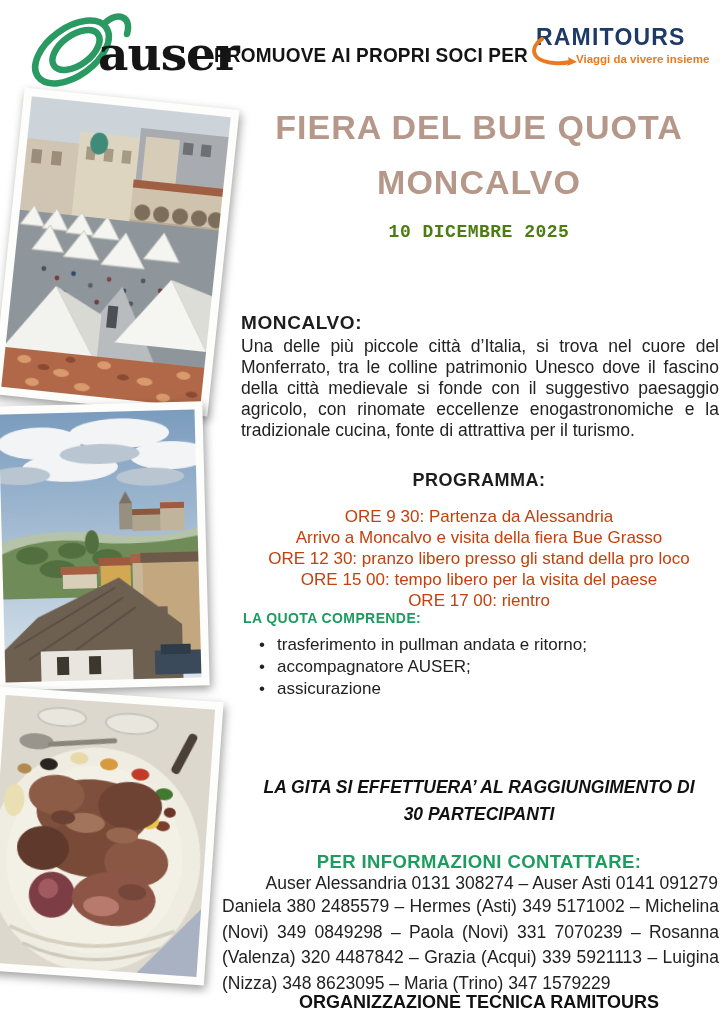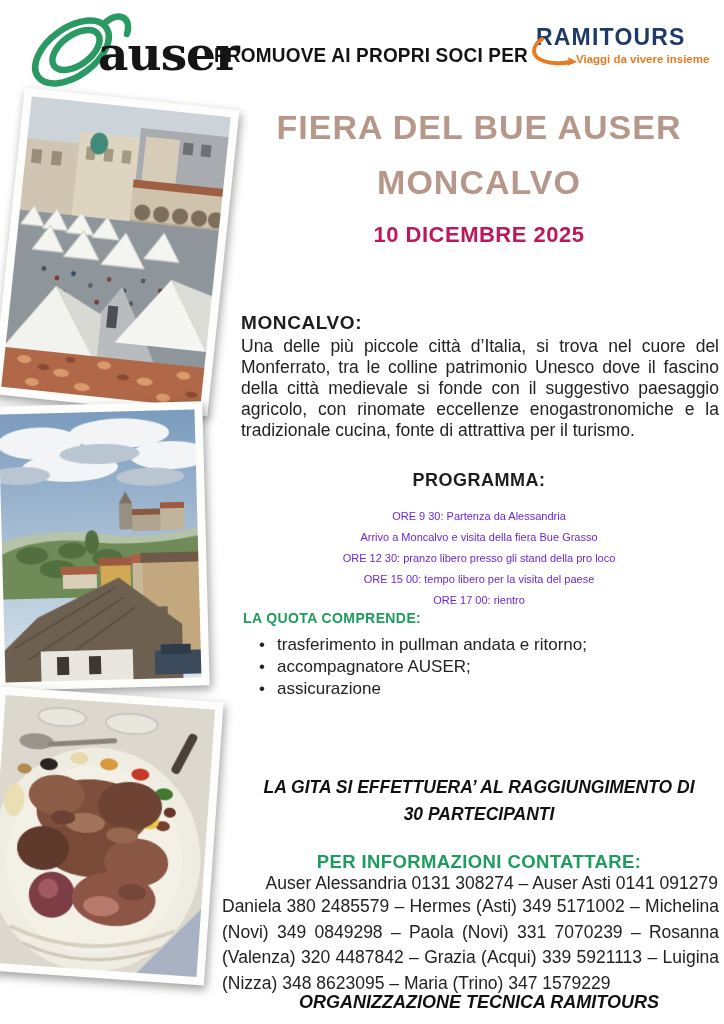--- a/index.html
+++ b/index.html
@@ -38,29 +38,29 @@
     box-shadow:2px 4px 10px rgba(0,0,0,0.38);
   }
   .photo svg { display:block; filter:blur(0.6px); }
   .photo1 { left:8px;  top:98px;  transform:rotate(6deg); }
   .photo2 { left:-6px; top:404px; transform:rotate(-1.5deg); }
   .photo3 { left:-12px;top:694px; transform:rotate(4deg); }
   
   .title-block { position:absolute; left:240px; top:108px; width:478px; text-align:center; }
   .title-line { font-weight:bold; font-size:34px; letter-spacing:1px; color:#b6988a; }
   .title-line2 { margin-top:16px; }
-  .title-date { margin-top:20px; font-weight:bold; font-size:22px; letter-spacing:0.5px; color:#be185d; }
+  .title-date { margin-top:20px; font-weight:bold; font-size:18px; letter-spacing:0.5px; color:#4d7c0f;font-family:Liberation Mono, monospace; }
   
   .about { position:absolute; left:241px; top:312px; width:478px; }
   .about-h { font-weight:bold; font-size:19px; letter-spacing:0.6px; margin-bottom:2px; }
   .about-p { font-size:17.5px; line-height:21px; text-align:justify; color:#222; }
   .program { position:absolute; left:240px; top:470px; width:478px; text-align:center; }
   .program-h { font-weight:bold; font-size:18px; letter-spacing:0.5px; }
   .program-list { list-style:none; margin-top:15px; }
-  .program-list li { font-size:11px; line-height:21px; color:#6d28d9; }
+  .program-list li { font-size:17px; line-height:21px; color:#c2410c; }
   .quota { position:absolute; left:243px; width:478px; }
   .quota-inc { top:610px; } .quota-exc { top:700px; }
   .quota-h { font-weight:bold; font-size:14px; letter-spacing:0.4px; color:#1e9b5e; }
   .quota-list { list-style:none; margin-top:8px; }
   .quota-list li { position:relative; font-size:17px; line-height:22px; padding-left:34px; color:#222; }
   .quota-list li::before { content:"•"; position:absolute; left:16px; font-size:17px; }
   .gita {
     position:absolute; left:260px; top:774px; width:438px; text-align:center;
     font-weight:bold; font-style:italic; font-size:17.5px; line-height:27px; color:#111;
   }
@@ -71,21 +71,21 @@
   .contacts-offices {
     position:absolute; left:240px; top:873px; width:478px; text-align:right;
     font-size:17.5px; color:#222;
   }
   .contacts-body {
     position:absolute; left:222px; top:894px; width:497px;
     font-size:17.5px; line-height:25.5px; text-align:justify; color:#222;
   }
   .footer-line {
     position:absolute; left:240px; top:992px; width:478px; text-align:center;
-    font-weight:bold; font-style:italic; font-size:18px; color:#111;
+    font-weight:bold; font-size:18px; color:#111;
   }
 </style>
 </head>
 <body>
 
 <div class="page">
 
   <div class="auser-logo">
     <svg width="195" height="80" viewBox="0 0 195 80">
       <g fill="none" stroke="#2a9a62" stroke-width="6.5" stroke-linecap="round">
@@ -292,21 +292,21 @@
       <circle cx="56" cy="190" r="10" fill="#a05a60"></circle>
       <ellipse cx="122" cy="196" rx="42" ry="27" fill="#8d5546"></ellipse>
       <ellipse cx="110" cy="204" rx="18" ry="10" fill="#b97a6e"></ellipse>
       <ellipse cx="140" cy="188" rx="14" ry="8" fill="#75463a"></ellipse>
       <path d="M20 230 Q 100 262 185 224" stroke="#d5d0c0" stroke-width="4" fill="none"></path>
       <path d="M34 246 Q 100 272 172 242" stroke="#cfcabc" stroke-width="3" fill="none"></path>
     </svg>
   </div>
 
   <div class="title-block">
-    <div class="title-line">FIERA DEL BUE AUSER</div>
+    <div class="title-line">FIERA DEL BUE QUOTA</div>
     <div class="title-line title-line2">MONCALVO</div>
     <div class="title-date">10 DICEMBRE 2025</div>
   </div>
 
   <div class="about">
     <div class="about-h">MONCALVO:</div>
     <div class="about-p">Una delle più piccole città d’Italia, si trova nel cuore del Monferrato, tra le colline patrimonio Unesco dove il fascino della città medievale si fonde con il suggestivo paesaggio agricolo, con rinomate eccellenze enogastronomiche e la tradizionale cucina, fonte di attrattiva per il turismo.</div>
   </div>
 
   <div class="program">

